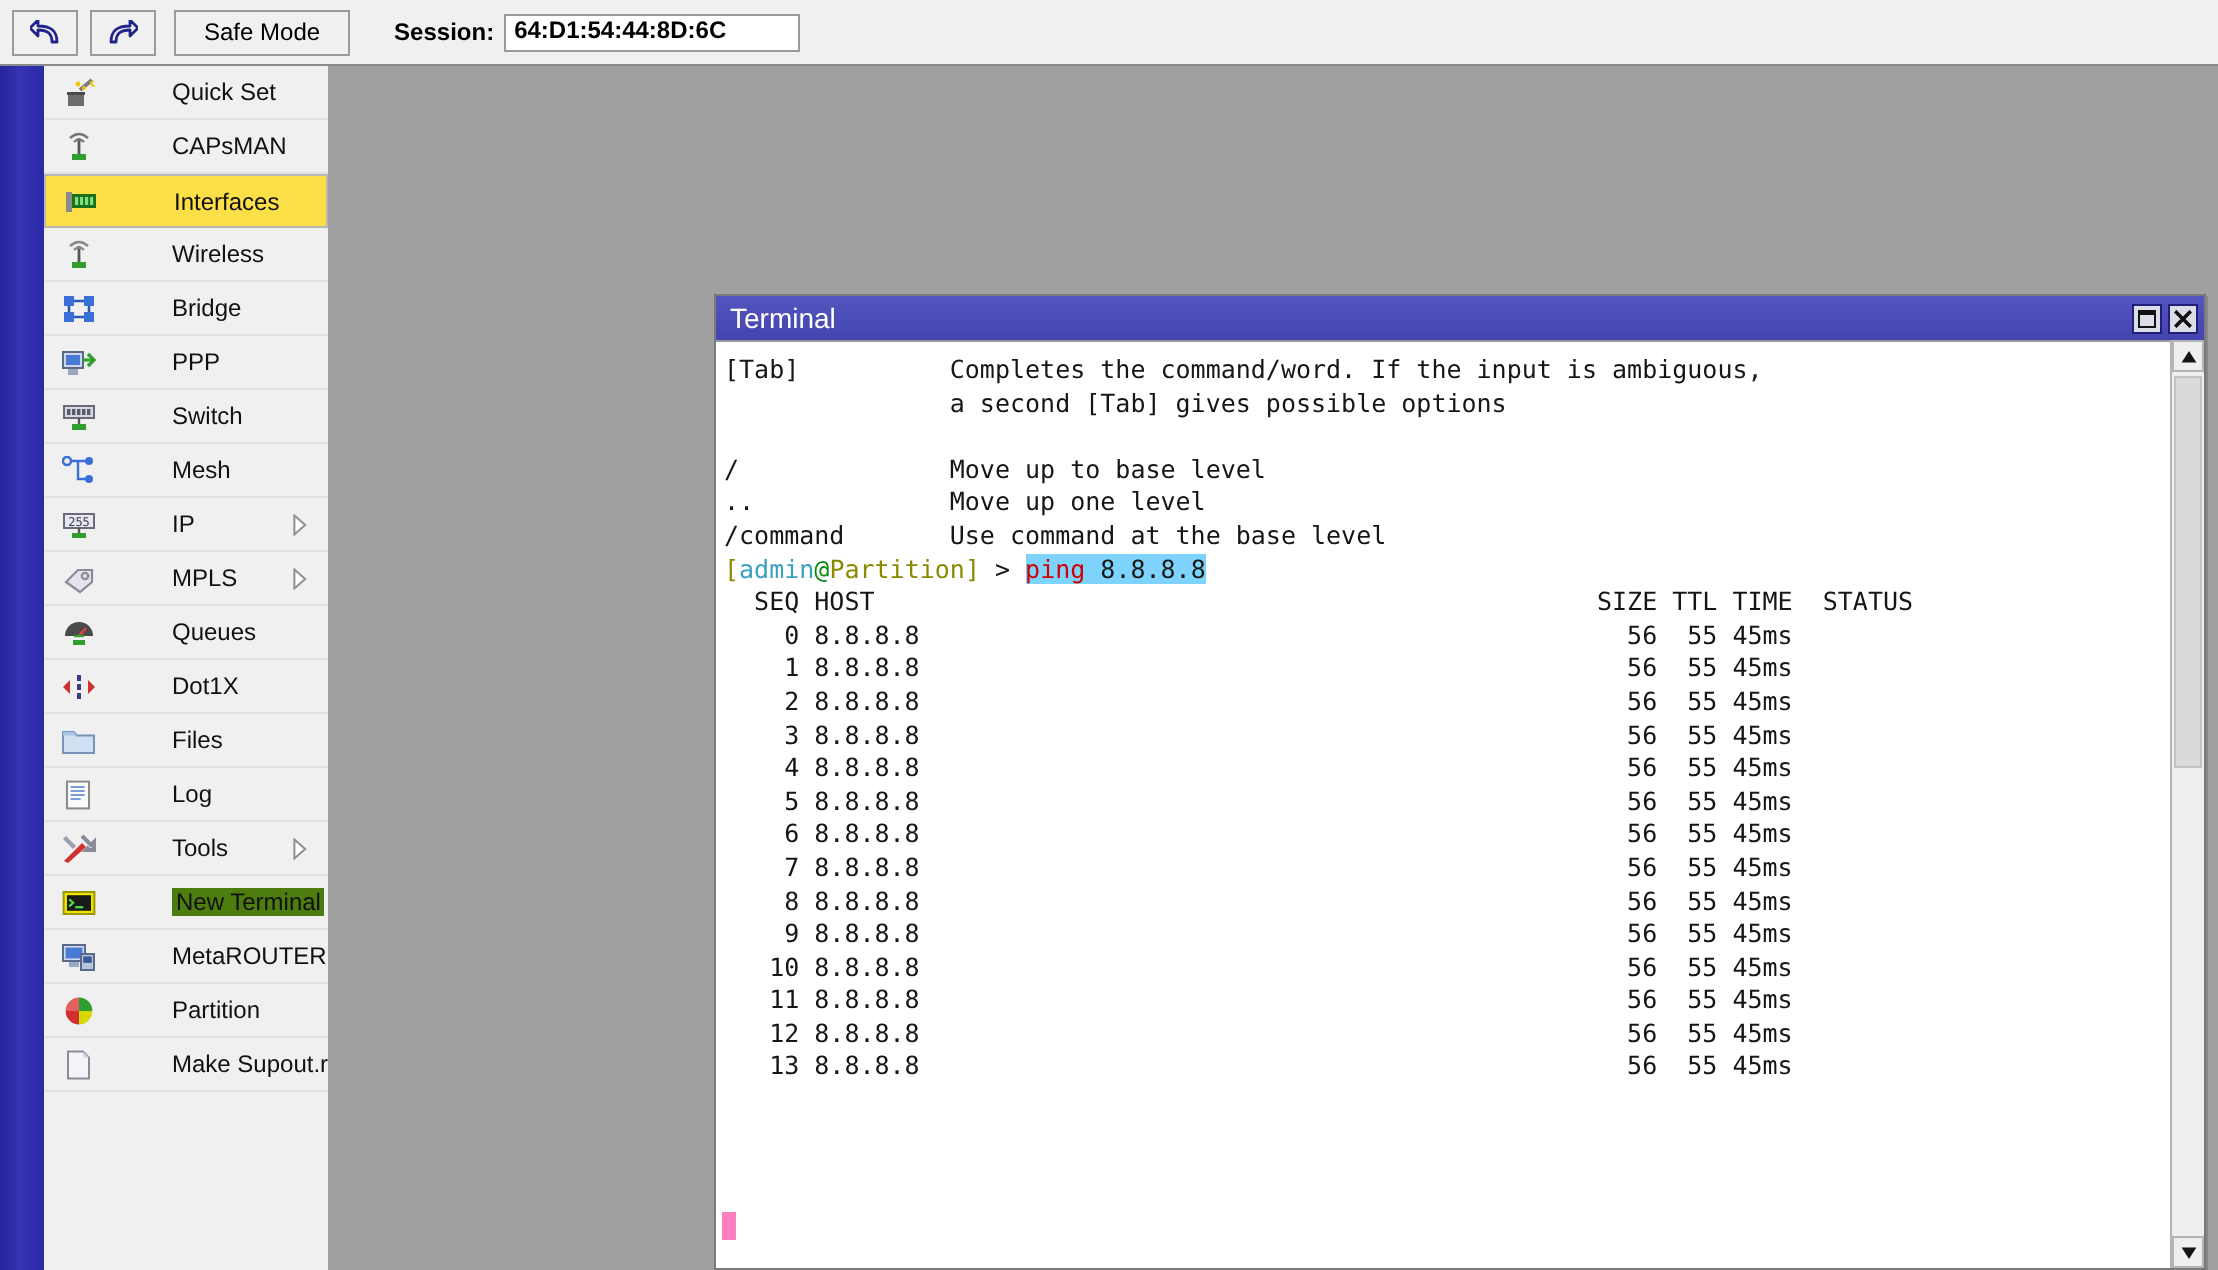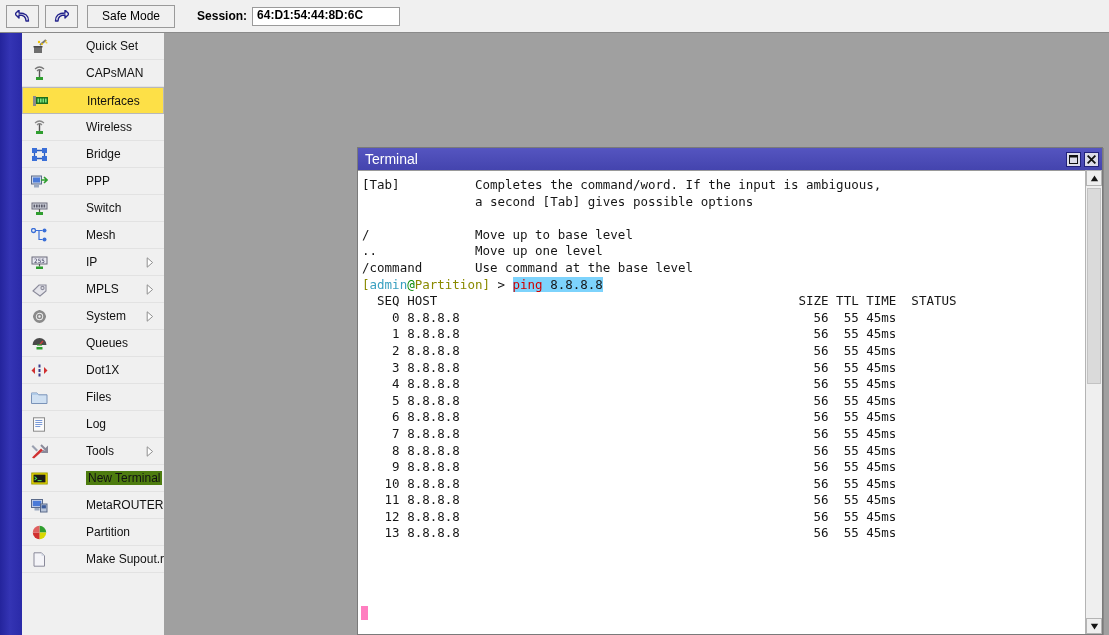--- a/index.html
+++ b/index.html
@@ -290,33 +290,20 @@
         </svg></span>
     </div>
     <div class="mrow">
       <span class="micon">
         <svg width="17" height="15" viewBox="0 0 17 15">
           <path d="M2 9 L8 3 L15 3 L15 9 L9 14 Z" fill="#e4e4ea" stroke="#8a8a9a" stroke-width="1.1"></path>
           <circle cx="11.5" cy="6" r="1.6" fill="none" stroke="#8a8a9a" stroke-width="1.1"></circle>
         </svg>
       </span>
       <span class="mlabel">MPLS</span>
-      <span class="marrow"><svg width="8" height="11" viewBox="0 0 8 11">
-          <path d="M1.2 0.8 L6.6 5.5 L1.2 10.2 Z" fill="#ffffff" stroke="#8f8f8f" stroke-width="1"></path>
-        </svg></span>
-    </div>
-    <div class="mrow">
-      <span class="micon">
-        <svg width="17" height="15" viewBox="0 0 17 15">
-          <circle cx="8.5" cy="7.5" r="5" fill="none" stroke="#8a8a8a" stroke-width="2.6"></circle>
-          <circle cx="8.5" cy="7.5" r="2" fill="none" stroke="#8a8a8a" stroke-width="1.5"></circle>
-          <path d="M8.5 1 L8.5 3 M8.5 12 L8.5 14 M2 7.5 L4 7.5 M13 7.5 L15 7.5" stroke="#8a8a8a" stroke-width="1.8"></path>
-        </svg>
-      </span>
-      <span class="mlabel">System</span>
       <span class="marrow"><svg width="8" height="11" viewBox="0 0 8 11">
           <path d="M1.2 0.8 L6.6 5.5 L1.2 10.2 Z" fill="#ffffff" stroke="#8f8f8f" stroke-width="1"></path>
         </svg></span>
     </div>
     <div class="mrow">
       <span class="micon">
         <svg width="17" height="15" viewBox="0 0 17 15">
           <path d="M1.5 9 A7 7 0 0 1 15.5 9 Z" fill="#4a4a4a"></path>
           <path d="M8.5 9 L12 5" stroke="#d04040" stroke-width="1.4"></path>
           <path d="M6 9 L11 9" stroke="#2f9e2f" stroke-width="1.2"></path>

